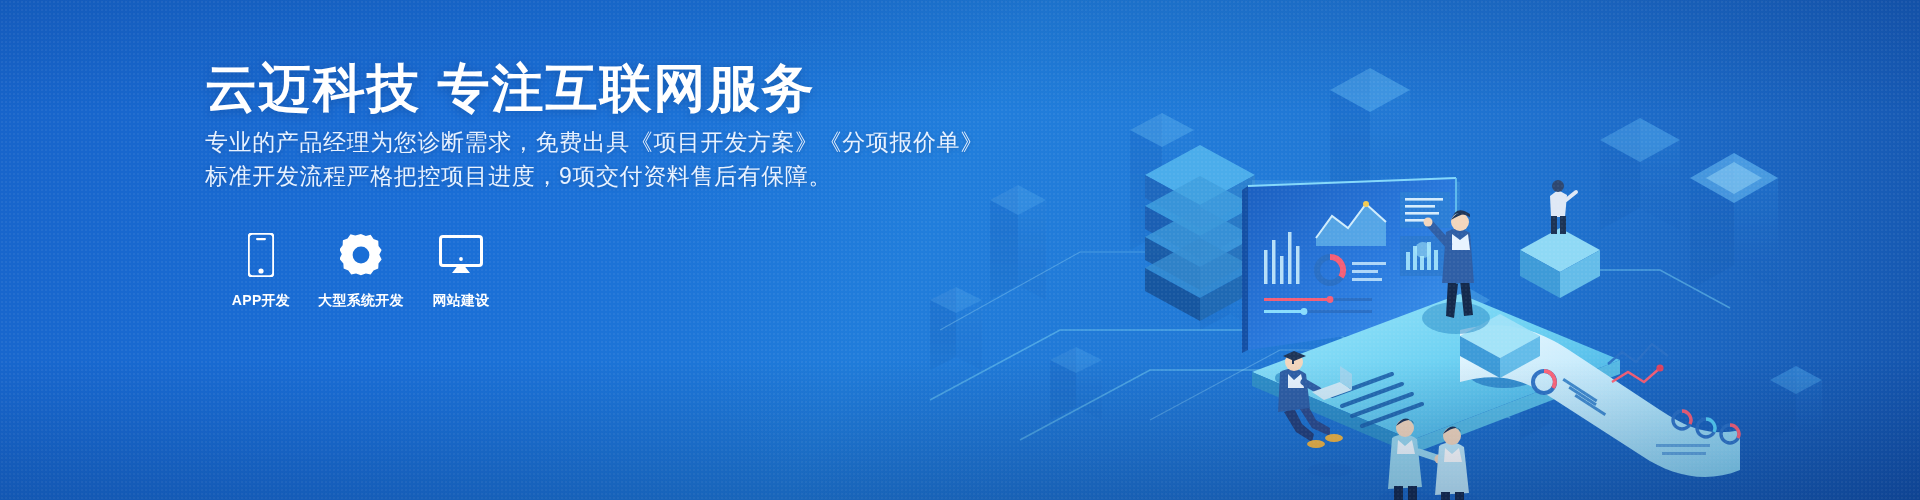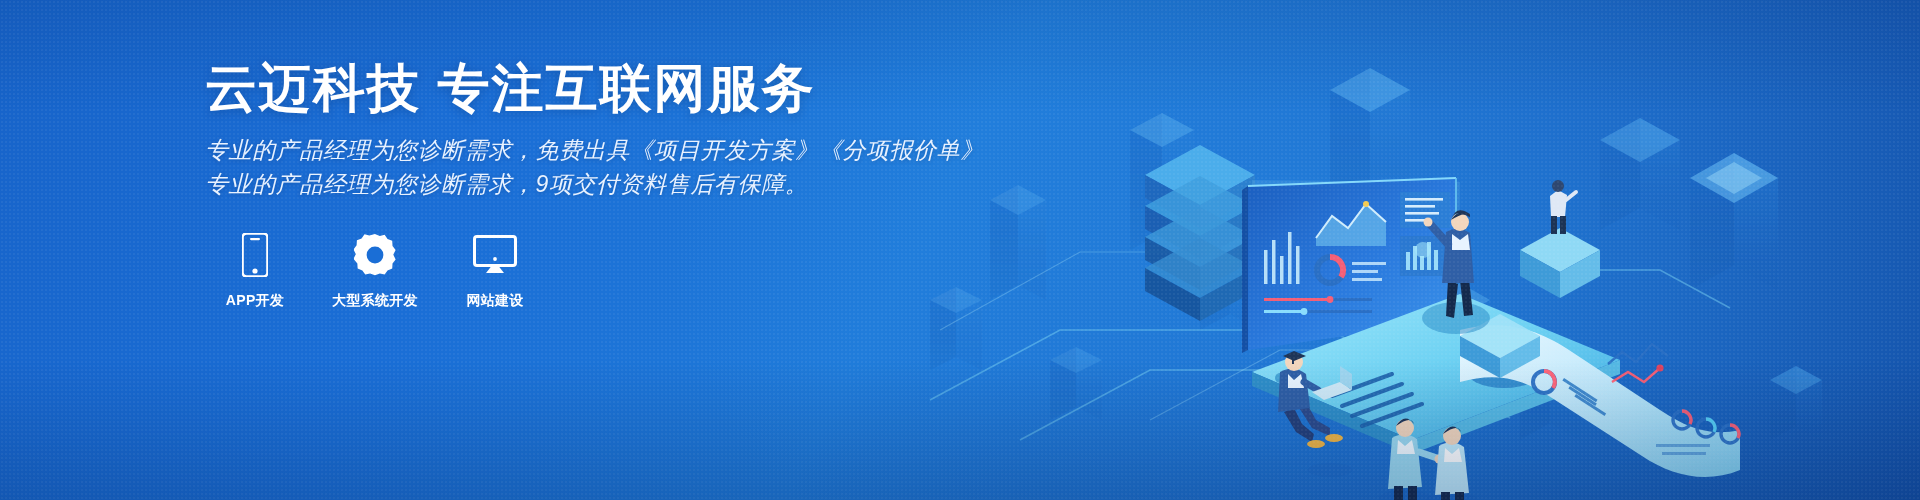--- a/index.html
+++ b/index.html
@@ -27,31 +27,31 @@
     pointer-events:none;
   }
 
   
   #copy { position:absolute; left:205px; top:60px; width:720px; }
   #headline {
     color:#ffffff; font-size:52px; font-weight:bold;
     letter-spacing:2px; line-height:1.1; white-space:nowrap;
     text-shadow:0 2px 10px rgba(0,30,80,0.25);
   }
-  #subtitle { margin-top:16px;font-style:italic; }
+  #subtitle { margin-top:8px; }
   .sub-line {
     color:#e8f2ff; font-size:23px; line-height:34px;
     letter-spacing:0.6px; white-space:nowrap;
     text-shadow:0 1px 4px rgba(0,30,80,0.25);
   }
 
   
   #services {
-    position:absolute; left:216px; top:232px;
-    display:flex; align-items:flex-end; gap:42px;
+    position:absolute; left:222px; top:232px;
+    display:flex; align-items:flex-end; gap:22px;
   }
   .service { display:flex; flex-direction:column; align-items:center; width:78px; }
   .svc-icon { height:46px; display:flex; align-items:center; justify-content:center; }
   .svc-icon svg { display:block; }
   .svc-label {
     margin-top:14px; color:#ffffff; font-size:14px;
     font-weight:bold; white-space:nowrap; letter-spacing:0.3px;
   }
 
   
@@ -407,21 +407,21 @@
     </svg>
   </div>
 
   <div id="dots"></div>
   <div id="vignette"></div>
 
   <div id="copy">
     <div id="headline">云迈科技 专注互联网服务</div>
     <div id="subtitle">
       <div class="sub-line">专业的产品经理为您诊断需求，免费出具《项目开发方案》《分项报价单》</div>
-      <div class="sub-line">专业的产品经理为您诊断需求，9项交付资料售后有保障。</div>
+      <div class="sub-line">标准开发流程严格把控项目进度，9项交付资料售后有保障。</div>
     </div>
   </div>
 
   <div id="services">
 
     <div class="service">
       <div class="svc-icon">
         <svg width="26" height="44" viewBox="0 0 26 44">
           <rect x="0.5" y="0.5" width="25" height="43" rx="4" ry="4" fill="none" stroke="#ffffff" stroke-width="2.6"></rect>
           <rect x="8" y="5" width="10" height="2.2" rx="1.1" fill="#ffffff"></rect>

